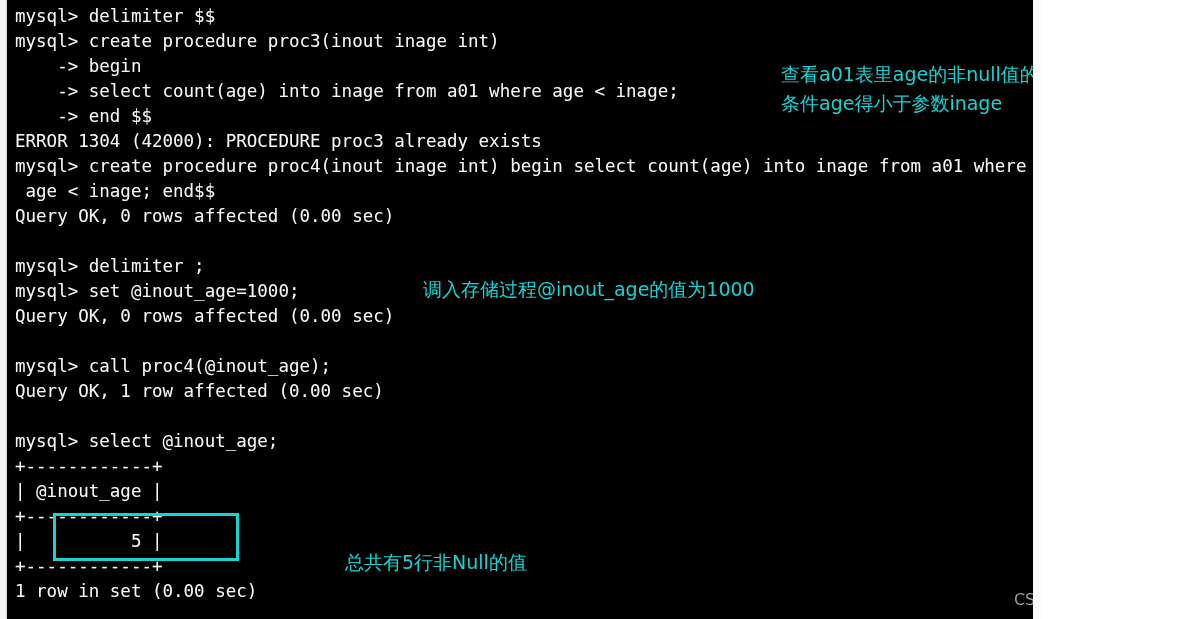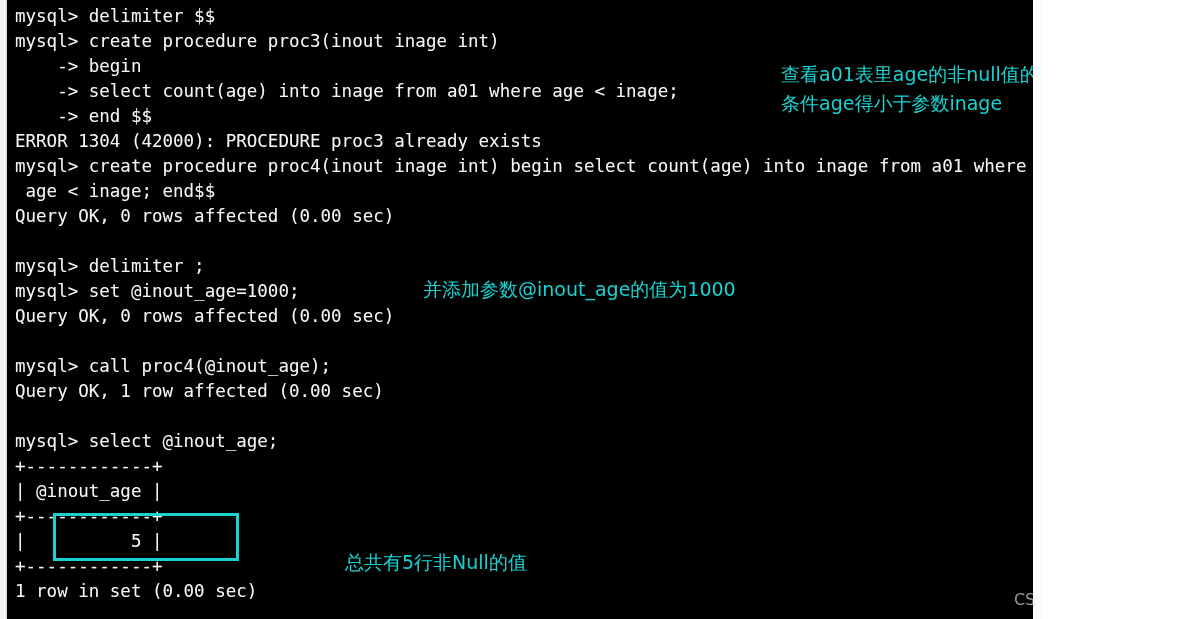--- a/index.html
+++ b/index.html
@@ -120,21 +120,21 @@
 +------------+
 |          5 |
 +------------+
 1 row in set (0.00 sec)</pre>
 
     <div id="highlight-box"></div>
 
 
     <div class="annot" id="annot-2">查看a01表里age的非null值的总行数，并满足条件age得小于参数inage</div>
 
-    <div class="annot" id="annot-3">并添加参数@inout_age的值为1000</div>
+    <div class="annot" id="annot-3">调入存储过程@inout_age的值为1000</div>
 
 
     <div class="annot" id="annot-5">总共有5行非Null的值</div>
 
     <div id="watermark">CSDN @不会≠趴菜</div>
 
   </div>
 
   <div id="right-gutter"></div>
 

